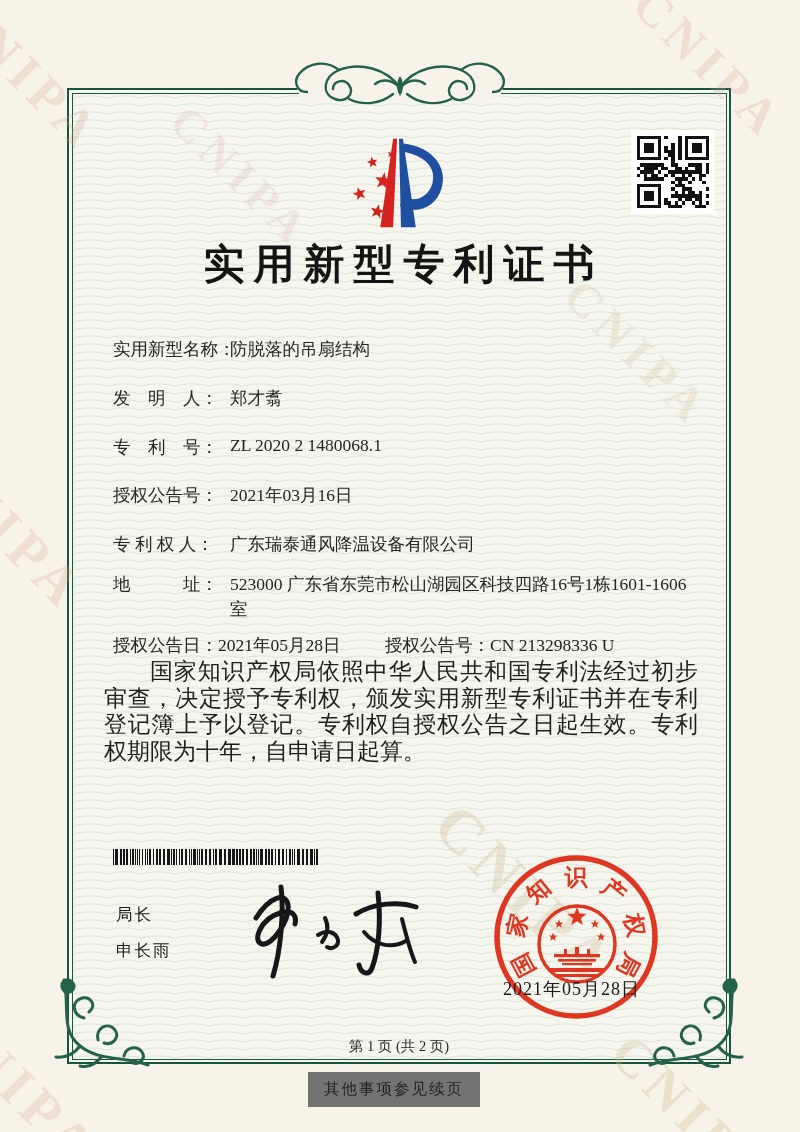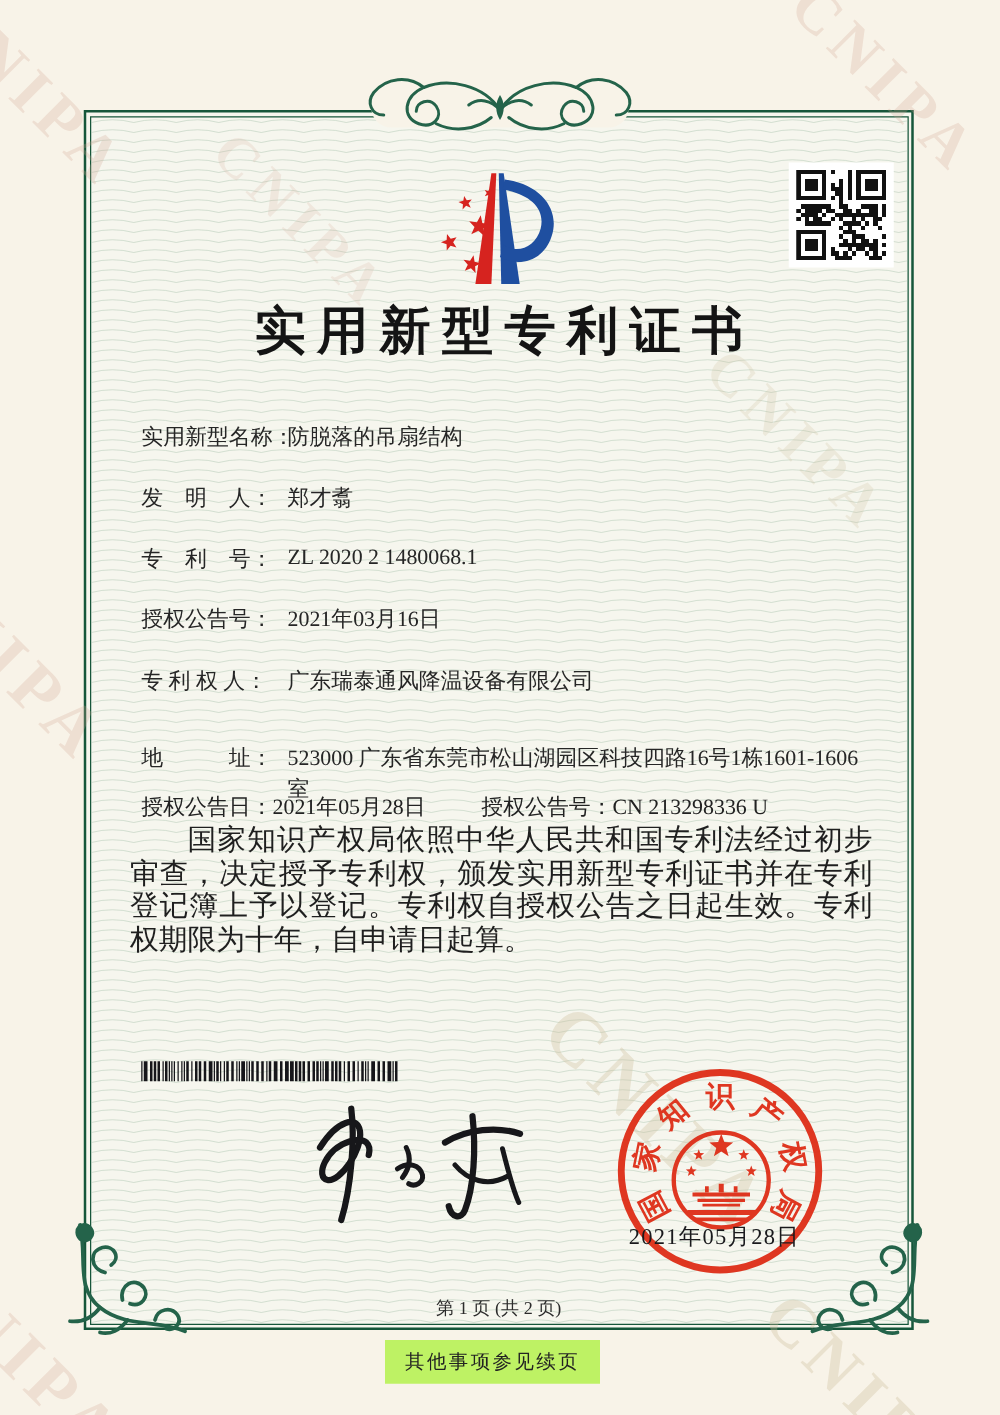--- a/index.html
+++ b/index.html
@@ -48,21 +48,21 @@
   .signer { position:absolute; z-index:3; left:116px; top:904px;
             font-family:"Liberation Sans","DejaVu Sans",sans-serif; font-size:16.5px; color:#1c1c1c; }
   .signer div { margin-bottom:14px; letter-spacing:2px; }
   .sig-svg { position:absolute; z-index:3; left:226px; top:878px; }
   .seal { position:absolute; z-index:4; left:492px; top:851px; opacity:.95; }
   .seal text { font-size:23px; font-weight:bold; fill:#de2d17; font-family:"Liberation Serif",serif; }
   .seal-date { position:absolute; z-index:5; left:503px; top:977px; font-size:18px;
                letter-spacing:1px; color:#19191c; }
   .page-no { position:absolute; z-index:3; left:67px; top:1037px; width:664px;
              text-align:center; font-size:14.5px; color:#2b2b2b; }
-  .continuation { position:absolute; z-index:3; left:308px; top:1072px; background:#bef264;
+  .continuation { position:absolute; z-index:3; left:308px; top:1072px; background:#737373;
                   padding:7px 16px; font-size:15.5px; letter-spacing:2px; color:#222; }
 </style>
 </head>
 <body>
 
 <div class="page">
 
   <div class="wm" style="left:-25px;top:-18px;font-size:52px">CNIPA</div>
   <div class="wm" style="left:662px;top:-25px;font-size:50px">CNIPA</div>
   <div class="wm" style="left:197px;top:95px;font-size:46px;opacity:.18">CNIPA</div>
@@ -407,21 +407,21 @@
     </div>
     <div class="frow" style="top:98px">
       <span class="flabel">专　利　号：</span><span class="fvalue">ZL 2020 2 1480068.1</span>
     </div>
     <div class="frow" style="top:146px">
       <span class="flabel">授权公告号：</span><span class="fvalue">2021年03月16日</span>
     </div>
     <div class="frow" style="top:195px">
       <span class="flabel">专 利 权 人：</span><span class="fvalue">广东瑞泰通风降温设备有限公司</span>
     </div>
-    <div class="frow wrap" style="top:257px">
+    <div class="frow wrap" style="top:235px">
       <span class="flabel">地　　　址：</span><span class="fvalue">523000 广东省东莞市松山湖园区科技四路16号1栋1601-1606室</span>
     </div>
     <div class="frow" style="top:296px">
       <span>授权公告日：</span><span>2021年05月28日</span>
       <span class="grant-col2"><span>授权公告号：</span><span>CN 213298336 U</span></span>
     </div>
   </div>
 
   <div class="paras">
     <p>国家知识产权局依照中华人民共和国专利法经过初步审查，决定授予专利权，颁发实用新型专利证书并在专利登记簿上予以登记。专利权自授权公告之日起生效。专利权期限为十年，自申请日起算。</p>
@@ -487,20 +487,24 @@
       <i style="left: 179px; width: 1px;"></i>
       <i style="left: 181px; width: 1px;"></i>
       <i style="left: 184px; width: 3px;"></i>
       <i style="left: 189px; width: 2px;"></i>
       <i style="left: 193px; width: 2px;"></i>
       <i style="left: 197px; width: 3px;"></i>
       <i style="left: 201px; width: 1px;"></i>
       <i style="left: 203px; width: 2px;"></i>
     </div>
 
+  <div class="signer">
+    <div>局长</div>
+    <div>申长雨</div>
+  </div>
 
   <svg class="sig-svg" width="204" height="104" viewBox="0 0 204 104">
     <g stroke="#17171a" fill="none" stroke-linecap="round" stroke-linejoin="round">
       <path stroke-width="5" d="M30,40 C44,18 60,14 62,27 C64,42 46,68 36,66 C26,64 34,41 54,35 C67,31 71,38 69,46"></path>
       <path stroke-width="5" d="M55,9 C58,32 55,72 47,98"></path>
       <path stroke-width="4" d="M99,40 C103,48 102,56 96,64"></path>
       <path stroke-width="4" d="M92,57 C101,51 110,54 112,62 C113,68 106,72 101,69"></path>
       <path stroke-width="5" d="M130,36 C148,25 172,23 190,29"></path>
       <path stroke-width="5" d="M152,15 C155,42 153,72 146,90 C143,98 135,96 133,87"></path>
       <path stroke-width="4" d="M138,54 C148,66 164,72 180,63"></path>

